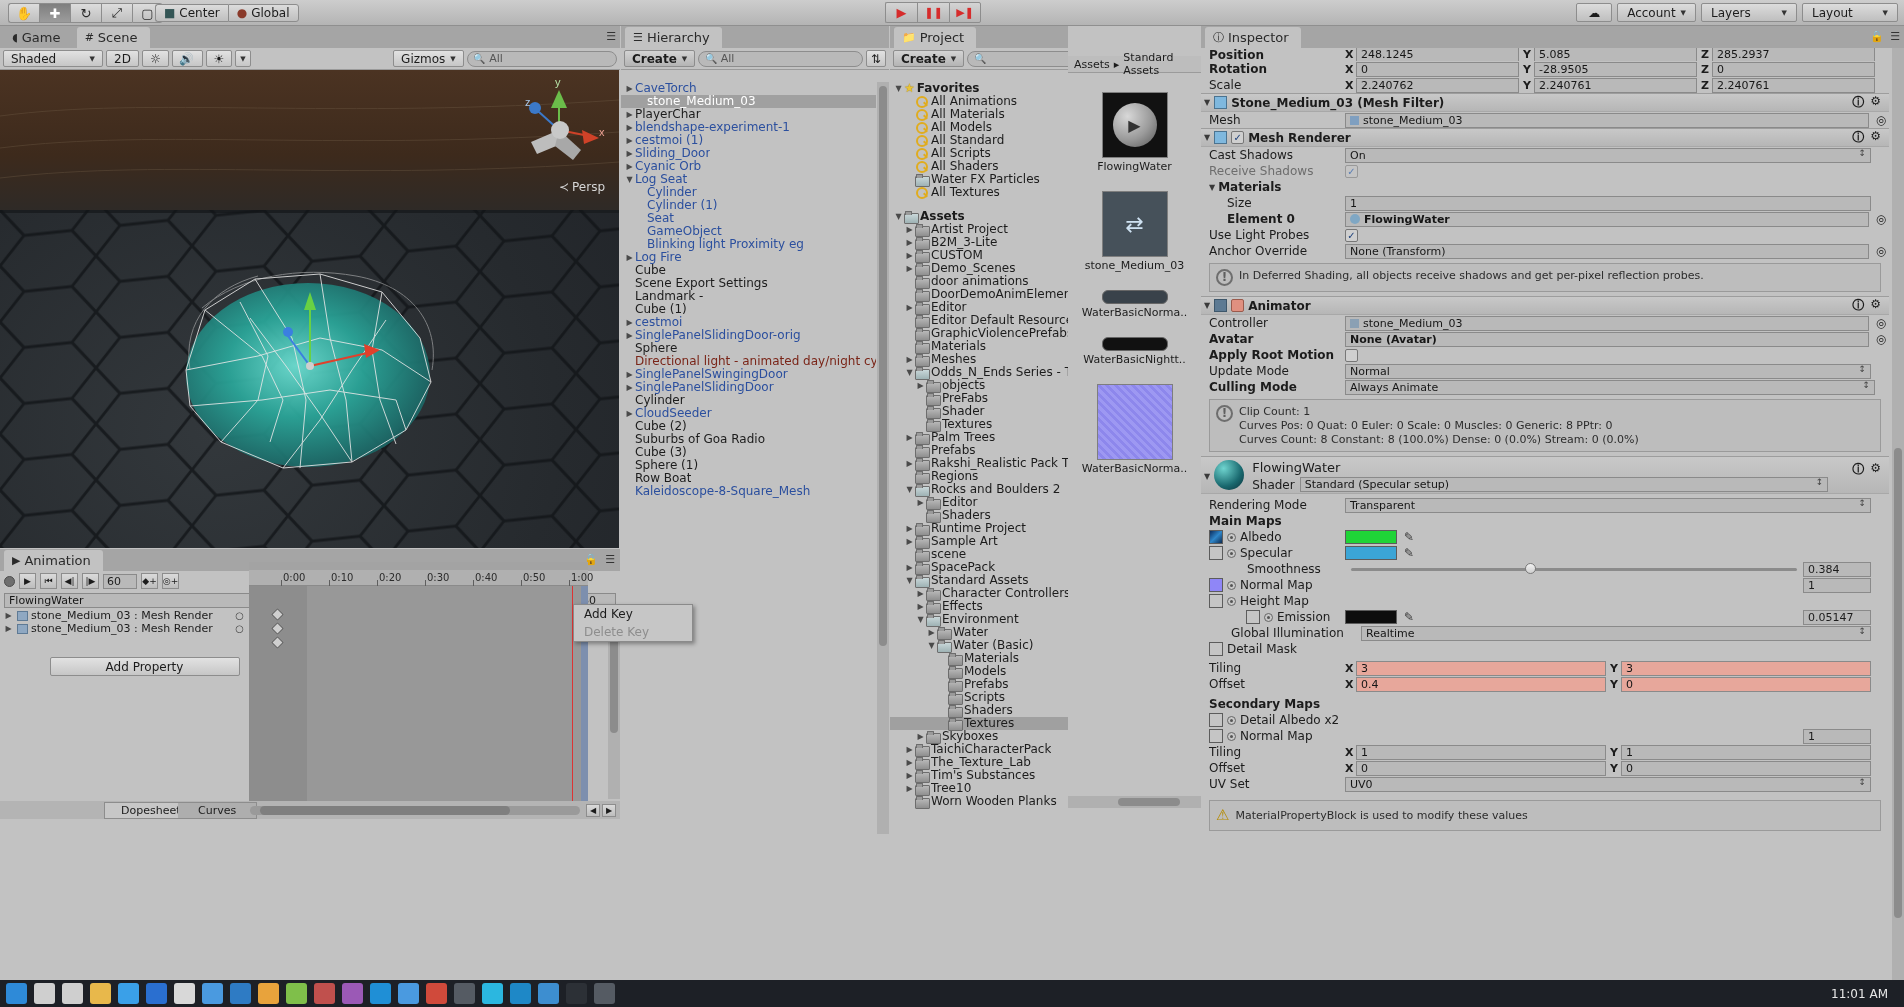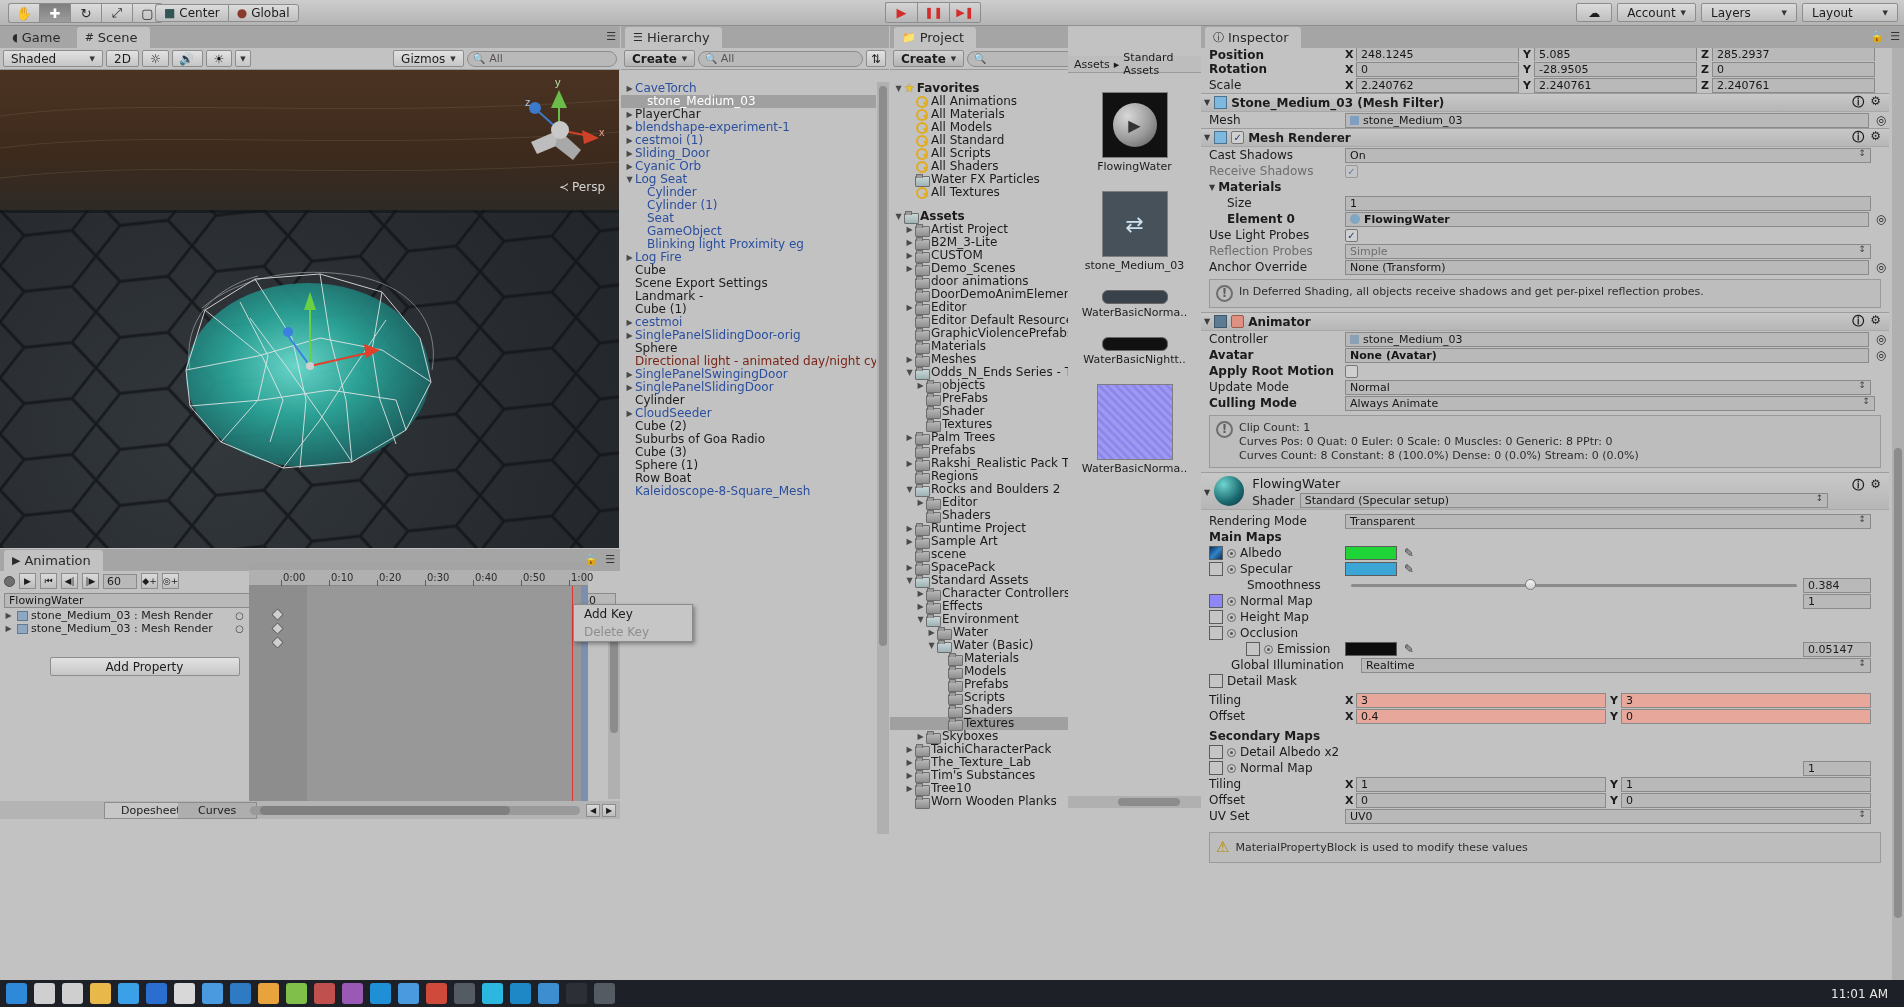--- a/index.html
+++ b/index.html
@@ -1048,24 +1048,20 @@
           <span style="width:10px;height:10px;border-radius:50%;background:#7fa7c4;margin-right:4px;display:inline-block;"></span>
           <span>FlowingWater</span>
         </div>
         <span style="width:16px;text-align:center;">◎</span>
       </div>
       <div class="irow">
         <div class="ilabel">Use Light Probes</div>
         <span class="chk">✓</span>
       </div>
       <div class="irow">
-        <div class="ilabel dim">Reflection Probes</div>
-        <div class="ifield idrop dim" style="margin-right:18px;">Simple</div>
-      </div>
-      <div class="irow">
         <div class="ilabel">Anchor Override</div>
         <div class="ifield" style="margin-right:4px;">None (Transform)</div>
         <span style="width:16px;text-align:center;">◎</span>
       </div>
       <div class="helpbox">
         <span class="infoic">!</span>
         <span>In Deferred Shading, all objects receive shadows and get per-pixel reflection probes.</span>
       </div>
 
       <div class="compheader">
@@ -1167,27 +1163,20 @@
           <span>Normal Map</span>
         </div>
         <div style="flex:1"></div>
         <span class="numfield" style="margin-right:18px;">1</span>
       </div>
       <div class="irow">
         <div class="ilabel" style="display:flex;align-items:center;">
           <span class="texbox" style="background:#c5c5c5;"></span>
           <span class="radio"></span>
           <span>Height Map</span>
-        </div>
-      </div>
-      <div class="irow">
-        <div class="ilabel" style="display:flex;align-items:center;">
-          <span class="texbox" style="background:#c5c5c5;"></span>
-          <span class="radio"></span>
-          <span>Occlusion</span>
         </div>
       </div>
       <div class="irow">
         <div class="ilabel" style="display:flex;align-items:center;padding-left:37px;">
           <span class="texbox" style="background:#c5c5c5;"></span>
           <span class="radio"></span>
           <span>Emission</span>
         </div>
         <span class="swatch" id="emission-color" style="background: rgb(13, 13, 13);"></span>
         <span class="eyedrop" style="margin-left:7px;">✎</span>

